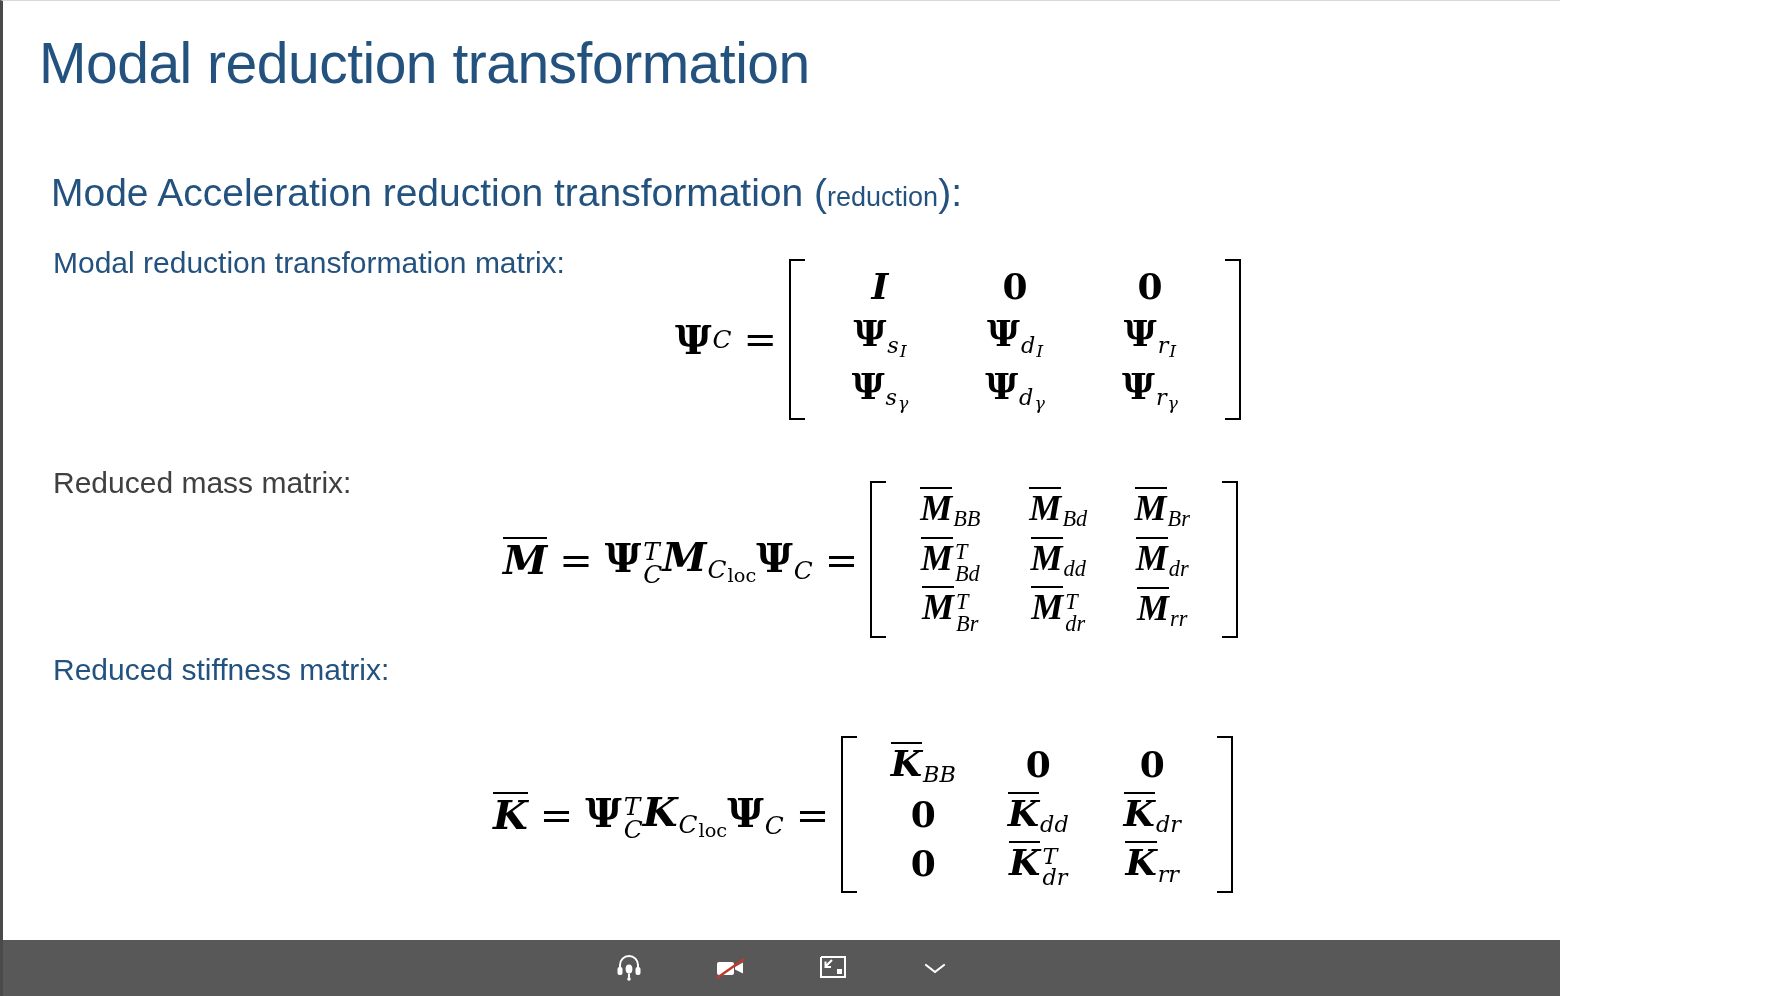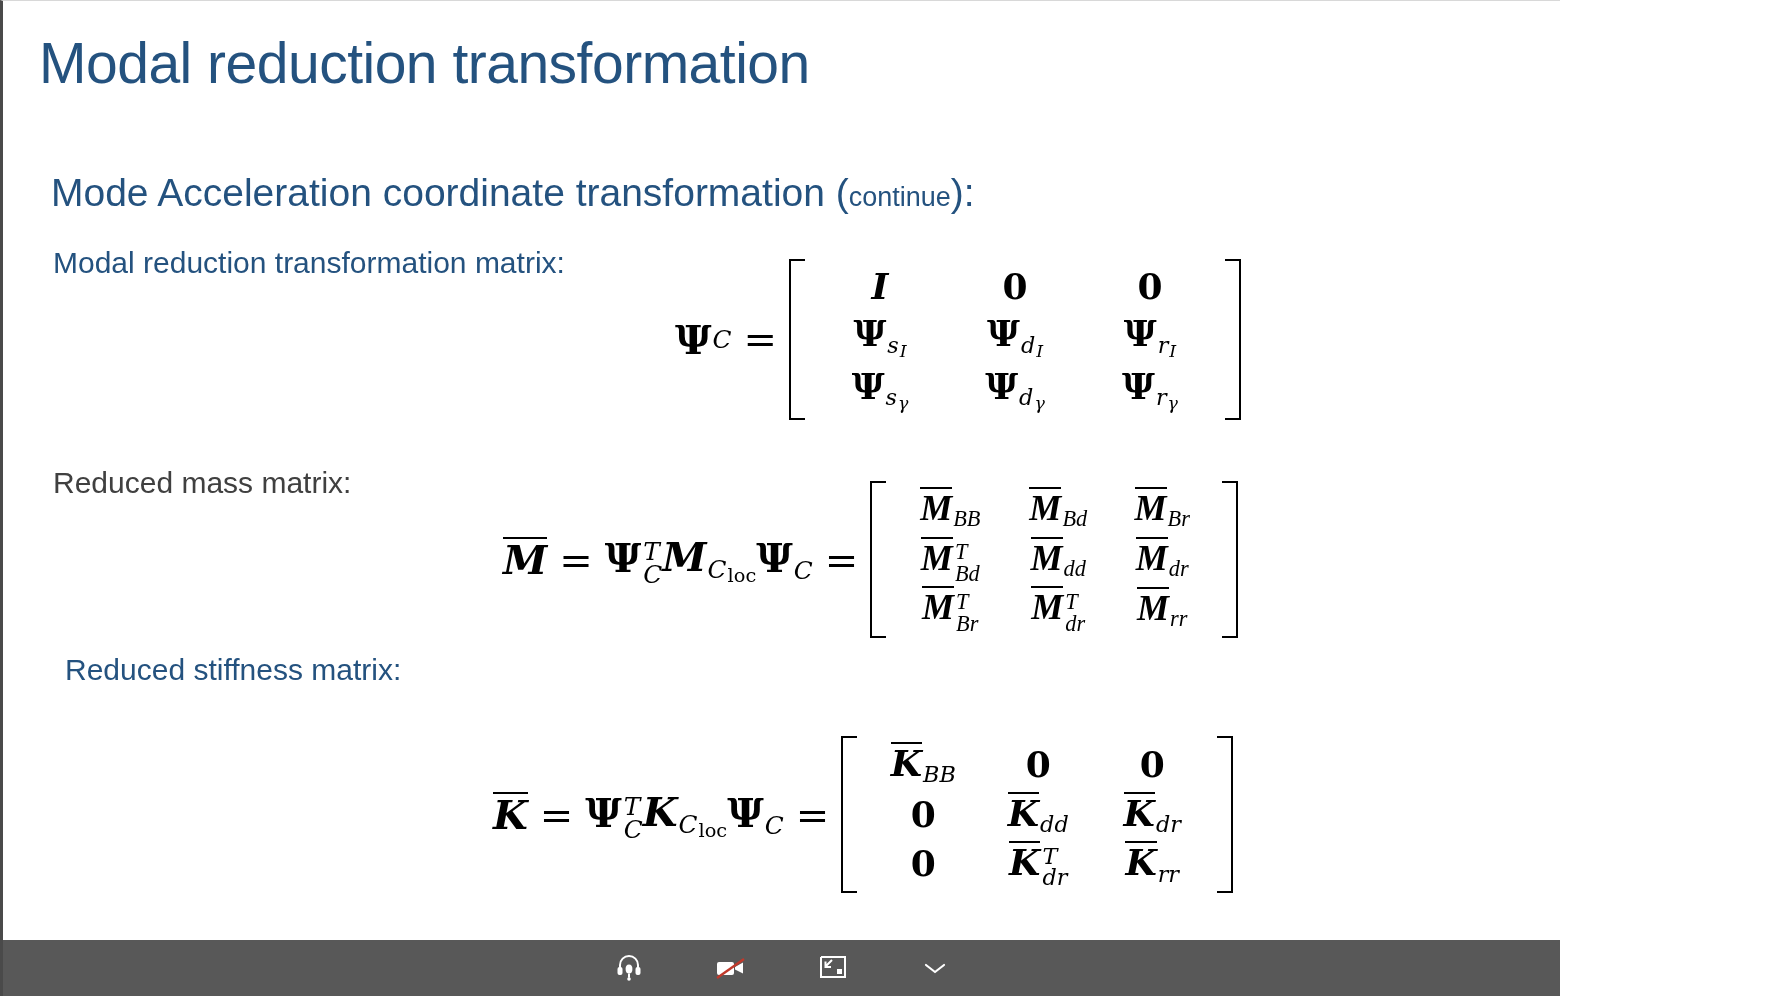--- a/index.html
+++ b/index.html
@@ -63,21 +63,21 @@
   .section-label {
     position: absolute;
     left: 50px;
     font-size: 30px;
     color: #24527f;
     font-weight: 400;
     white-space: nowrap;
   }
   #label-transformation { top: 245px; }
   #label-mass          { top: 465px; }
-  #label-stiffness     { top: 652px; margin-left: 12px; }
+  #label-stiffness     { top: 652px; }
 
   
   .eq {
     position: absolute;
     color: #000000;
     font-family: "DejaVu Serif", "Liberation Serif", serif;
     white-space: nowrap;
     display: flex;
     align-items: center;
   }
@@ -199,21 +199,21 @@
 </head>
 <body>
 
 <div id="slide-root">
 
   <div class="slide-surface">
 
     <div class="slide-title" style="color: rgb(36, 82, 127);">Modal reduction transformation</div>
 
     <div class="slide-subtitle" style="color: rgb(36, 82, 127);">
-      <span>Mode Acceleration coordinate transformation (</span><span class="small">continue</span><span>):</span>
+      <span>Mode Acceleration reduction transformation (</span><span class="small">reduction</span><span>):</span>
     </div>
 
     <div class="section-label" id="label-transformation" style="color: rgb(36, 82, 127);">Modal reduction transformation matrix:</div>
 
     <div class="section-label" id="label-mass" style="color: #404040;">Reduced mass matrix:</div>
 
     <div class="section-label" id="label-stiffness" style="color: rgb(36, 82, 127);">Reduced stiffness matrix:</div>
 
     <div class="eq" id="eq-transformation" style="left:672px; top:258px;">
       <span class="lhs">

